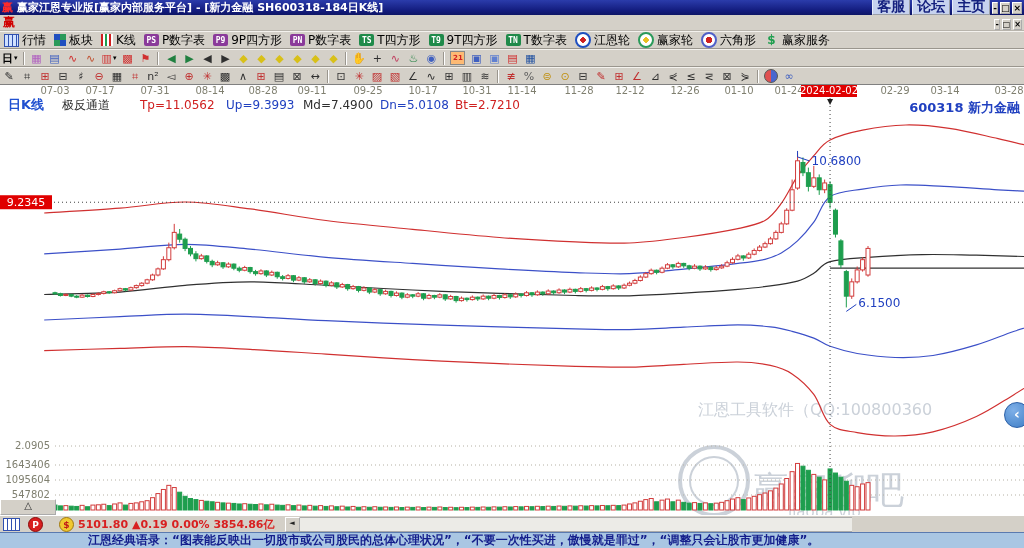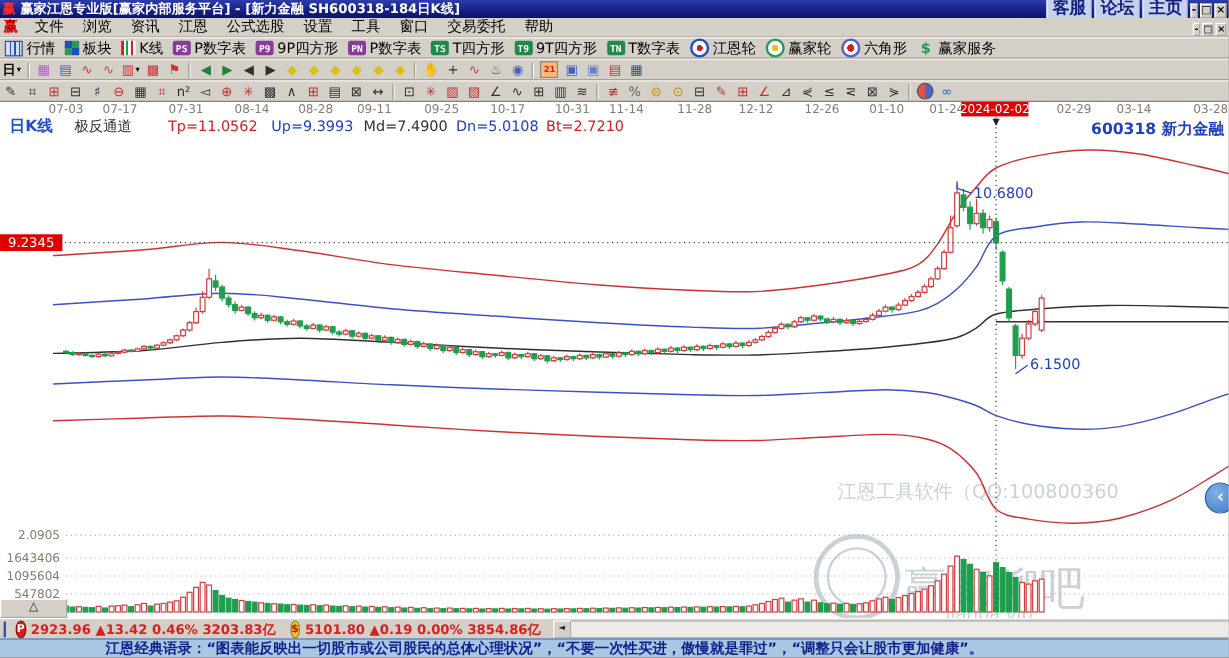--- a/index.html
+++ b/index.html
@@ -78,32 +78,20 @@
   <div class="titlebar">
     <span class="logo">赢</span>
     <span>赢家江恩专业版[赢家内部服务平台] - [新力金融  SH600318-184日K线]</span>
     <span class="tspace"></span>
     <span id="quick-links"><span class="qlink">客服</span><span class="qlink">论坛</span><span class="qlink">主页</span></span>
     <span id="win-controls"><span class="wbtn">-</span><span class="wbtn">□</span><span class="wbtn">×</span></span>
   </div>
 
   <div class="menubar">
     <span class="logo">赢</span>
-    <span id="menu-items" style="display:flex">
-        <span class="menu-item">文件</span>
-        <span class="menu-item">浏览</span>
-        <span class="menu-item">资讯</span>
-        <span class="menu-item">江恩</span>
-        <span class="menu-item">公式选股</span>
-        <span class="menu-item">设置</span>
-        <span class="menu-item">工具</span>
-        <span class="menu-item">窗口</span>
-        <span class="menu-item">交易委托</span>
-        <span class="menu-item">帮助</span>
-      </span>
     <span class="mspace"></span>
     <span id="mdi-controls"><span class="mdi-btn">-</span><span class="mdi-btn">□</span><span class="mdi-btn">×</span></span>
   </div>
 
   <div class="toolbar tb2" id="toolbar-main">
       <span class="tbtn">
         <span class="ico" style="width: 13px; height: 11px; border: 1px solid rgb(48, 80, 176); background: repeating-linear-gradient(90deg, rgb(207, 224, 255) 0px, rgb(207, 224, 255) 3px, rgb(48, 80, 176) 3px, rgb(48, 80, 176) 4px), repeating-linear-gradient(0deg, rgb(207, 224, 255) 0px, rgb(207, 224, 255) 3px, rgb(48, 80, 176) 3px, rgb(48, 80, 176) 4px);"></span>
         <span>行情</span>
       </span>
       <span class="tbtn">
@@ -892,26 +880,20 @@
         <text x="858.3199999999999" y="222.416" font-size="12" fill="#2040c0">6.1500</text>
       </svg>
   </div>
 
   <div class="tri-btn">△</div>
   <div class="panel-toggle">‹</div>
 
   <div class="statusbar">
     <span class="sb-grid"></span>
     <span class="coin sh">P</span>
-    <span class="idx">
-      <span>2923.96</span>
-      <span>▲13.42</span>
-      <span>0.46%</span>
-      <span>3203.83亿</span>
-    </span>
     <span class="coin sz" style="margin-left:12px">$</span>
     <span class="idx">
       <span>5101.80</span>
       <span>▲0.19</span>
       <span>0.00%</span>
       <span>3854.86亿</span>
     </span>
     <span class="scrollbar">
       <span class="sb-arrow">◄</span>
       <span class="sb-track"></span>

